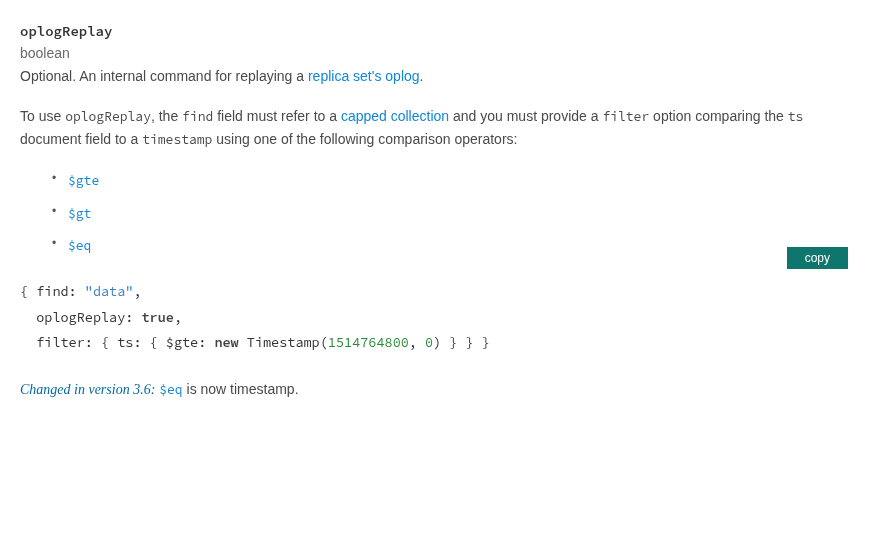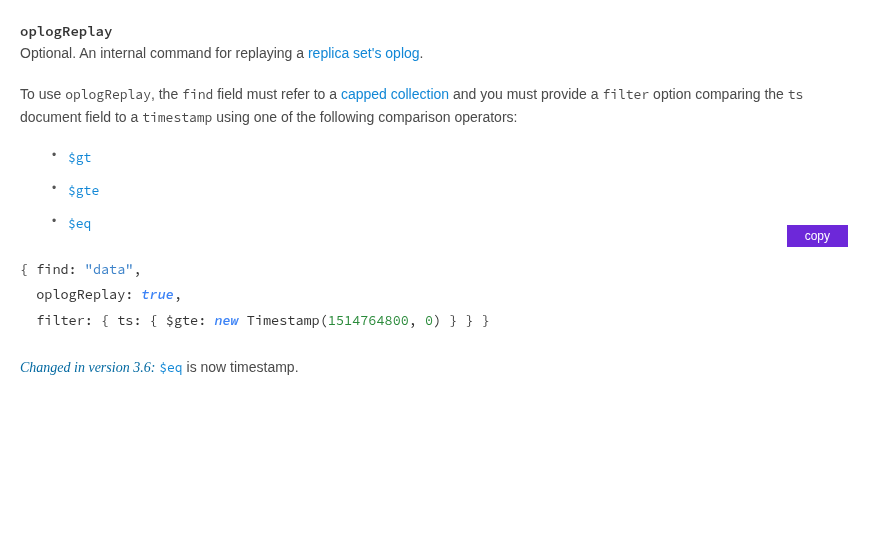--- a/index.html
+++ b/index.html
@@ -40,62 +40,65 @@
     position: absolute;
     left: 0;
     top: 0;
     color: #555;
     font-size: 12px;
   }
   .code-wrap { position: relative; margin: 6px 0 22px 0; }
   .copy-btn {
     position: absolute;
     top: -32px; right: 0;
-    background: #6d28d9;
+    background: #0f766e;
     color: #fff;
     border: none;
     font-size: 12px;
     padding: 4px 18px;
     cursor: pointer;
     font-family: inherit;
   }
   pre {
     font-family: "Source Code Pro", Menlo, Consolas, monospace;
     font-size: 13.5px;
     line-height: 1.9;
     white-space: pre;
     color: #333;
     overflow-x: auto;
   }
   .tok-str { color: #3c82c9; }
-  .tok-kw  { color: #3b82f6; font-weight: 600; font-style: italic; }
+  .tok-kw  { color: #404040; font-weight: 600; }
   .tok-num { color: #2a8a3a; }
   .tok-plain { color: #333; text-align: right; }
   .changed { font-style: italic; color: #0369a1; font-family: Liberation Serif, serif; }
 </style>
 </head>
 <body>
 
 <div class="row">
   <div class="col-name">
     <span class="field-name">oplogReplay</span>
+  </div>
+  <div class="col-type">
+    <span>boolean</span>
   </div>
   <div class="col-desc">
 
     <p>
       <span>Optional. An internal command for replaying a </span><a>replica set's oplog</a><span>.</span>
     </p>
 
     <p>
       <span>To use </span><span class="code-inline">oplogReplay</span><span>, the </span><span class="code-inline">find</span><span> field must refer to a </span><a>capped collection</a><span> and you must provide a </span><span class="code-inline">filter</span><span> option comparing the </span><span class="code-inline">ts</span><span> document field to a </span><span class="code-inline">timestamp</span><span> using one of the following comparison operators:</span>
     </p>
 
     <ul>
+      <li><a class="code-link">$gte</a></li>
       <li><a class="code-link">$gt</a></li>
-      <li><a class="code-link">$gte</a></li>
       <li><a class="code-link">$eq</a></li>
     </ul>
 
 
     <div class="code-wrap">
       <button class="copy-btn">copy</button>
       <pre><span class="tok-plain">{ find: </span><span class="tok-str">"data"</span><span class="tok-plain">,</span>
 <span class="tok-plain">  oplogReplay: </span><span class="tok-kw">true</span><span class="tok-plain">,</span>
 <span class="tok-plain">  filter: { ts: { $gte: </span><span class="tok-kw">new</span><span class="tok-plain"> Timestamp(</span><span class="tok-num">1514764800</span><span class="tok-plain">, </span><span class="tok-num">0</span><span class="tok-plain">) } } }</span></pre>
     </div>

